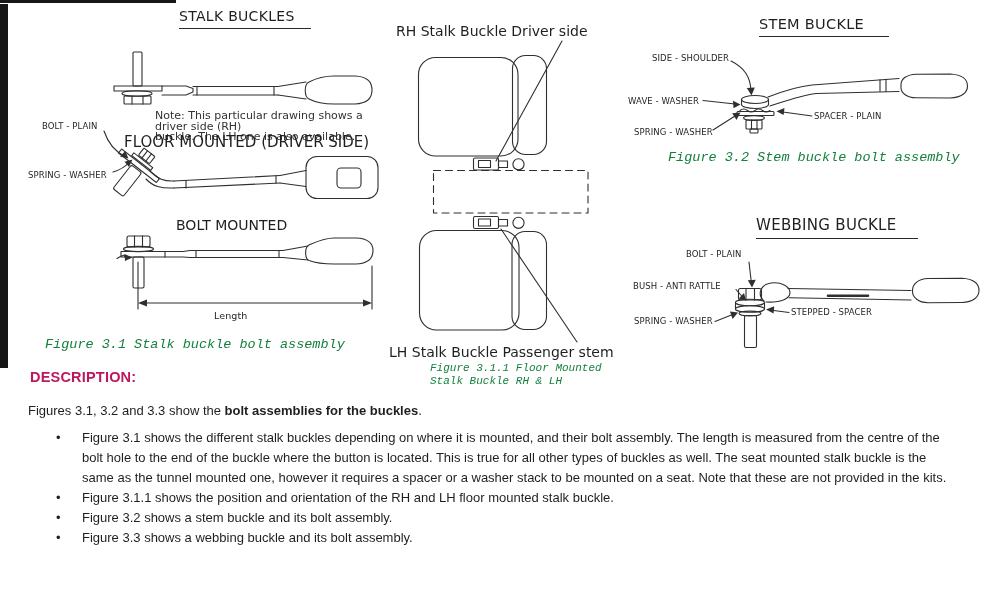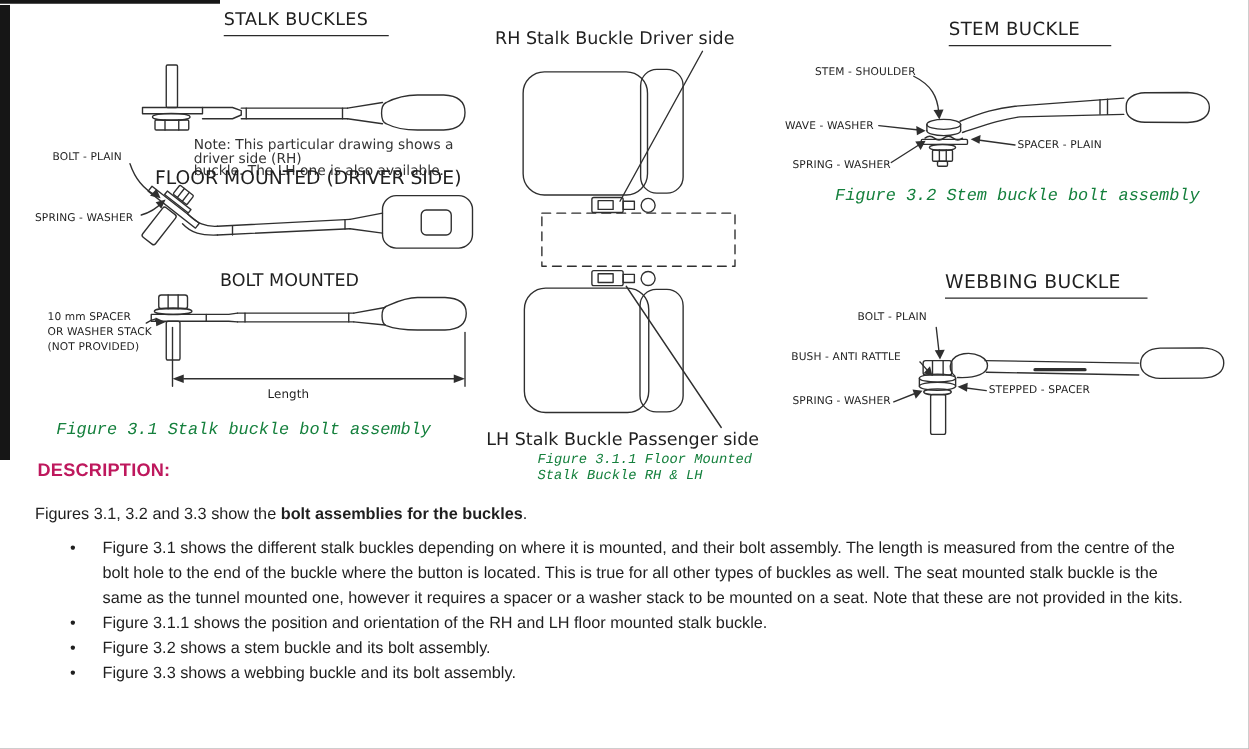--- a/index.html
+++ b/index.html
@@ -172,37 +172,34 @@
   <div class="abs note-text pre" style="left:155px;top:111px;width:212px;">Note: This particular drawing shows a driver side (RH)
 buckle. The LH one is also available.</div>
 
   <div class="abs h-caps center" style="left:124px;top:133px;width:258px;font-size:15px;">FLOOR MOUNTED (DRIVER SIDE)</div>
 
   <div class="abs small-label" style="left:42px;top:121px;">BOLT - PLAIN</div>
   <div class="abs small-label" style="left:28px;top:170px;">SPRING - WASHER</div>
 
   <div class="abs h-caps center" style="left:176px;top:217px;width:126px;font-size:14px;">BOLT MOUNTED</div>
 
-  <div class="abs small-label pre" style="left:38px;top:248px;line-height:12px;">10 mm SPACER
-OR WASHER STACK
-(NOT PROVIDED)</div>
 
   <div class="abs small-label center" style="left:214px;top:310px;width:46px;font-size:9.5px;">Length</div>
 
   <div class="abs fig-caption center" style="left:45px;top:337px;width:350px;font-size:13.5px;">Figure 3.1 Stalk buckle bolt assembly</div>
 
   <div class="abs h-caps" style="left:396px;top:23px;font-size:14px;">RH Stalk Buckle Driver side</div>
-  <div class="abs h-caps" style="left:389px;top:344px;font-size:14px;">LH Stalk Buckle Passenger side</div>
+  <div class="abs h-caps" style="left:389px;top:344px;font-size:14px;">LH Stalk Buckle Passenger stem</div>
   <div class="abs fig-caption center" style="left:430px;top:362px;width:180px;font-size:11px;">Figure 3.1.1 Floor Mounted</div>
   <div class="abs fig-caption center" style="left:430px;top:375px;width:180px;font-size:11px;">Stalk Buckle RH &amp; LH</div>
 
   <div class="abs h-caps underlined center" style="left:759px;top:16px;width:130px;font-size:14.5px;letter-spacing:0.3px;">
     <span>STEM BUCKLE</span>
   </div>
-  <div class="abs small-label" style="left:652px;top:53px;">STEM - SHOULDER</div>
+  <div class="abs small-label" style="left:652px;top:53px;">SIDE - SHOULDER</div>
   <div class="abs small-label" style="left:628px;top:96px;">WAVE - WASHER</div>
   <div class="abs small-label" style="left:634px;top:127px;">SPRING - WASHER</div>
   <div class="abs small-label" style="left:814px;top:111px;">SPACER - PLAIN</div>
   <div class="abs fig-caption center" style="left:668px;top:150px;width:285px;font-size:13.5px;">Figure 3.2 Stem buckle bolt assembly</div>
 
   <div class="abs h-caps underlined center" style="left:756px;top:216px;width:162px;font-size:15px;letter-spacing:0.3px;">
     <span>WEBBING BUCKLE</span>
   </div>
   <div class="abs small-label" style="left:686px;top:249px;">BOLT - PLAIN</div>
   <div class="abs small-label" style="left:633px;top:281px;">BUSH - ANTI RATTLE</div>

